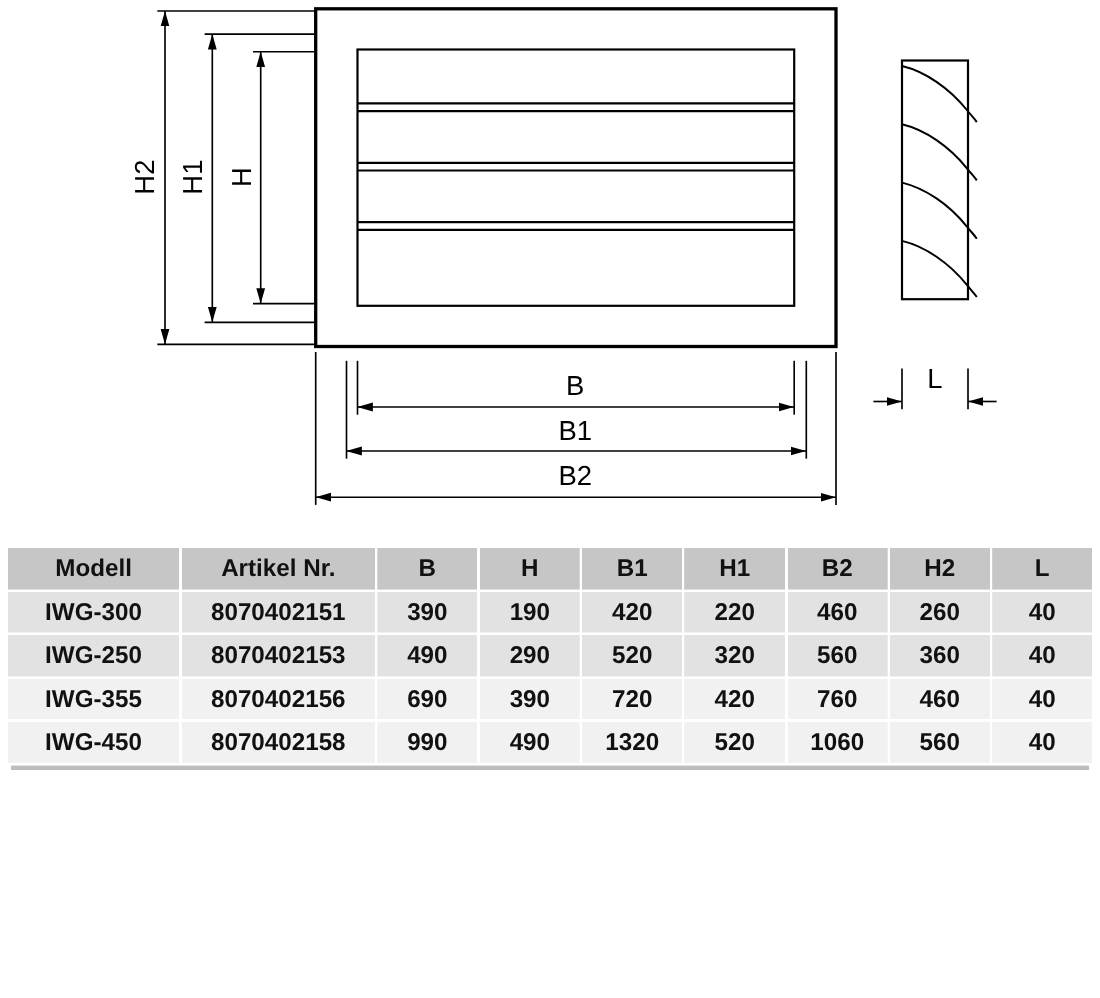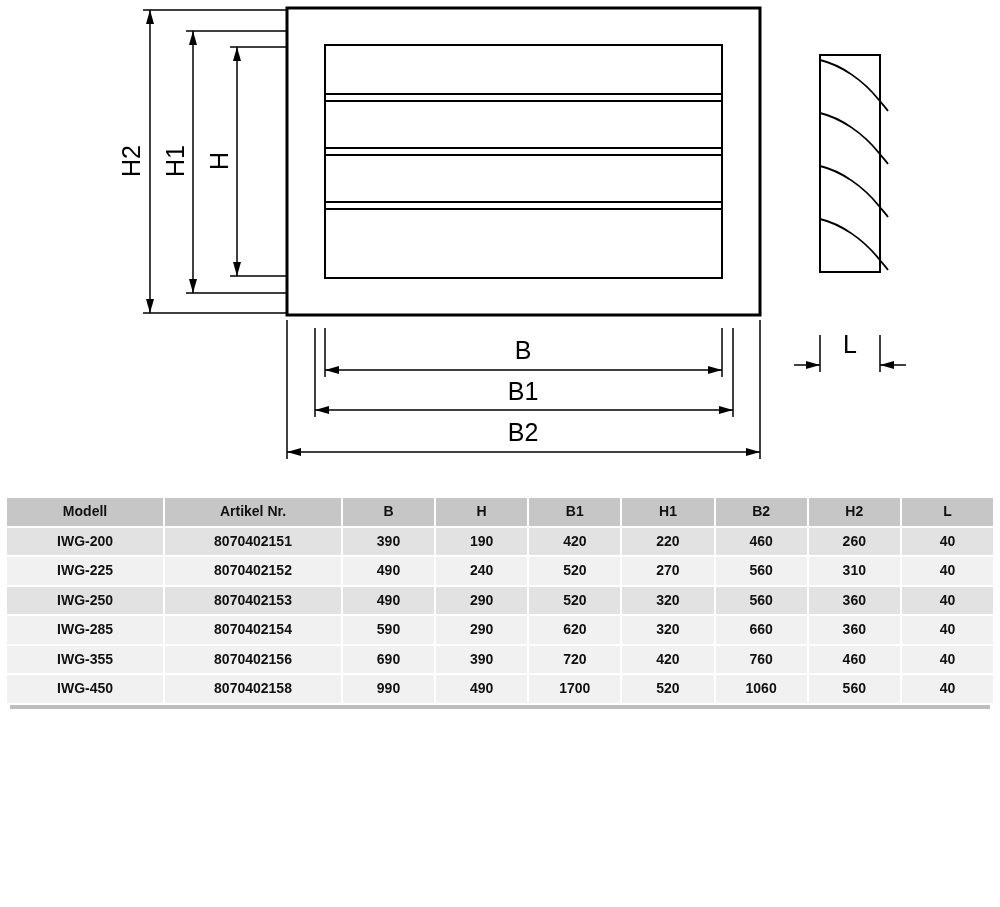--- a/index.html
+++ b/index.html
@@ -25,21 +25,21 @@
     font-size: 25px;
     fill: #000;
   }
 
   
   .table-wrap { margin: 16px 5px 0 5px; }
   table.spec {
     width: 100%;
     border-collapse: collapse;
     table-layout: fixed;
-    font-size: 14px;
+    font-size: 22px;
     font-weight: bold;
     color: #111;
   }
   table.spec th, table.spec td {
     border: 2px solid #ffffff;
     text-align: center;
     padding: 5px 3px;
     line-height: 1.25;
     white-space: nowrap;
     overflow: hidden;
@@ -164,80 +164,58 @@
           <th>H</th>
           <th>B1</th>
           <th>H1</th>
           <th>B2</th>
           <th>H2</th>
           <th>L</th>
         </tr>
       </thead>
       <tbody>
           <tr class="alt">
-            <td>IWG-200</td>
+            <td>IWG-300</td>
             <td>8070402151</td>
             <td>390</td>
             <td>190</td>
             <td>420</td>
             <td>220</td>
             <td>460</td>
             <td>260</td>
-            <td>40</td>
-          </tr>
-          <tr>
-            <td>IWG-225</td>
-            <td>8070402152</td>
-            <td>490</td>
-            <td>240</td>
-            <td>520</td>
-            <td>270</td>
-            <td>560</td>
-            <td>310</td>
             <td>40</td>
           </tr>
           <tr class="alt">
             <td>IWG-250</td>
             <td>8070402153</td>
             <td>490</td>
             <td>290</td>
             <td>520</td>
             <td>320</td>
             <td>560</td>
             <td>360</td>
             <td>40</td>
           </tr>
           <tr>
-            <td>IWG-285</td>
-            <td>8070402154</td>
-            <td>590</td>
-            <td>290</td>
-            <td>620</td>
-            <td>320</td>
-            <td>660</td>
-            <td>360</td>
-            <td>40</td>
-          </tr>
-          <tr>
             <td>IWG-355</td>
             <td>8070402156</td>
             <td>690</td>
             <td>390</td>
             <td>720</td>
             <td>420</td>
             <td>760</td>
             <td>460</td>
             <td>40</td>
           </tr>
           <tr>
             <td>IWG-450</td>
             <td>8070402158</td>
             <td>990</td>
             <td>490</td>
-            <td>1700</td>
+            <td>1320</td>
             <td>520</td>
             <td>1060</td>
             <td>560</td>
             <td>40</td>
           </tr>
         </tbody>
     </table>
     <div class="bottom-strip"></div>
   </div>
 

